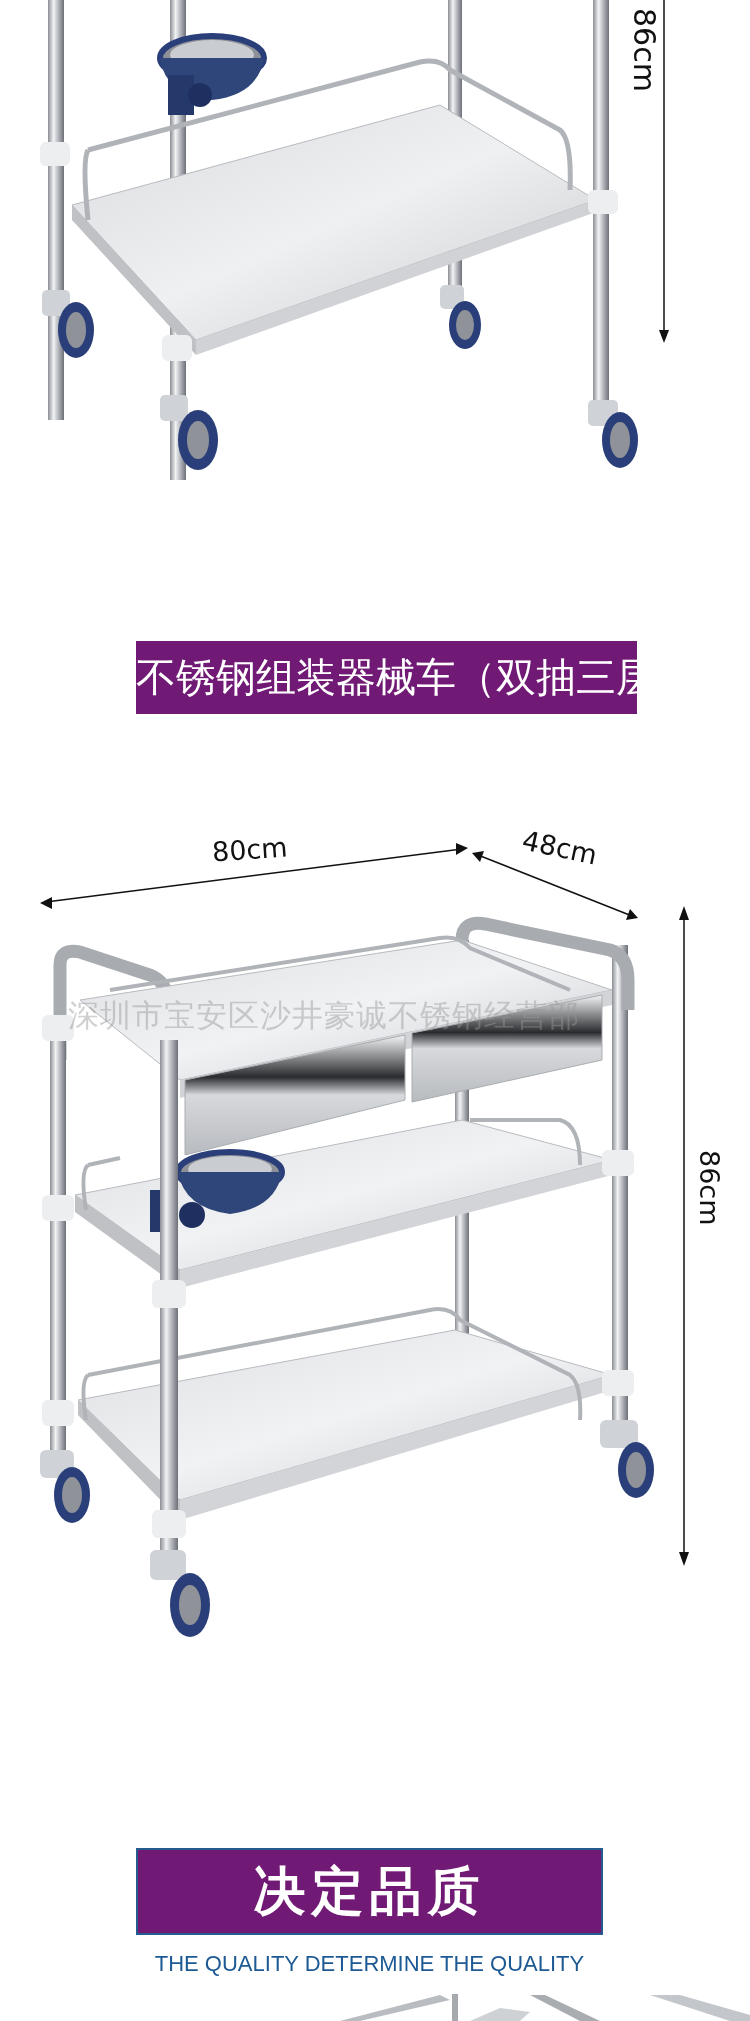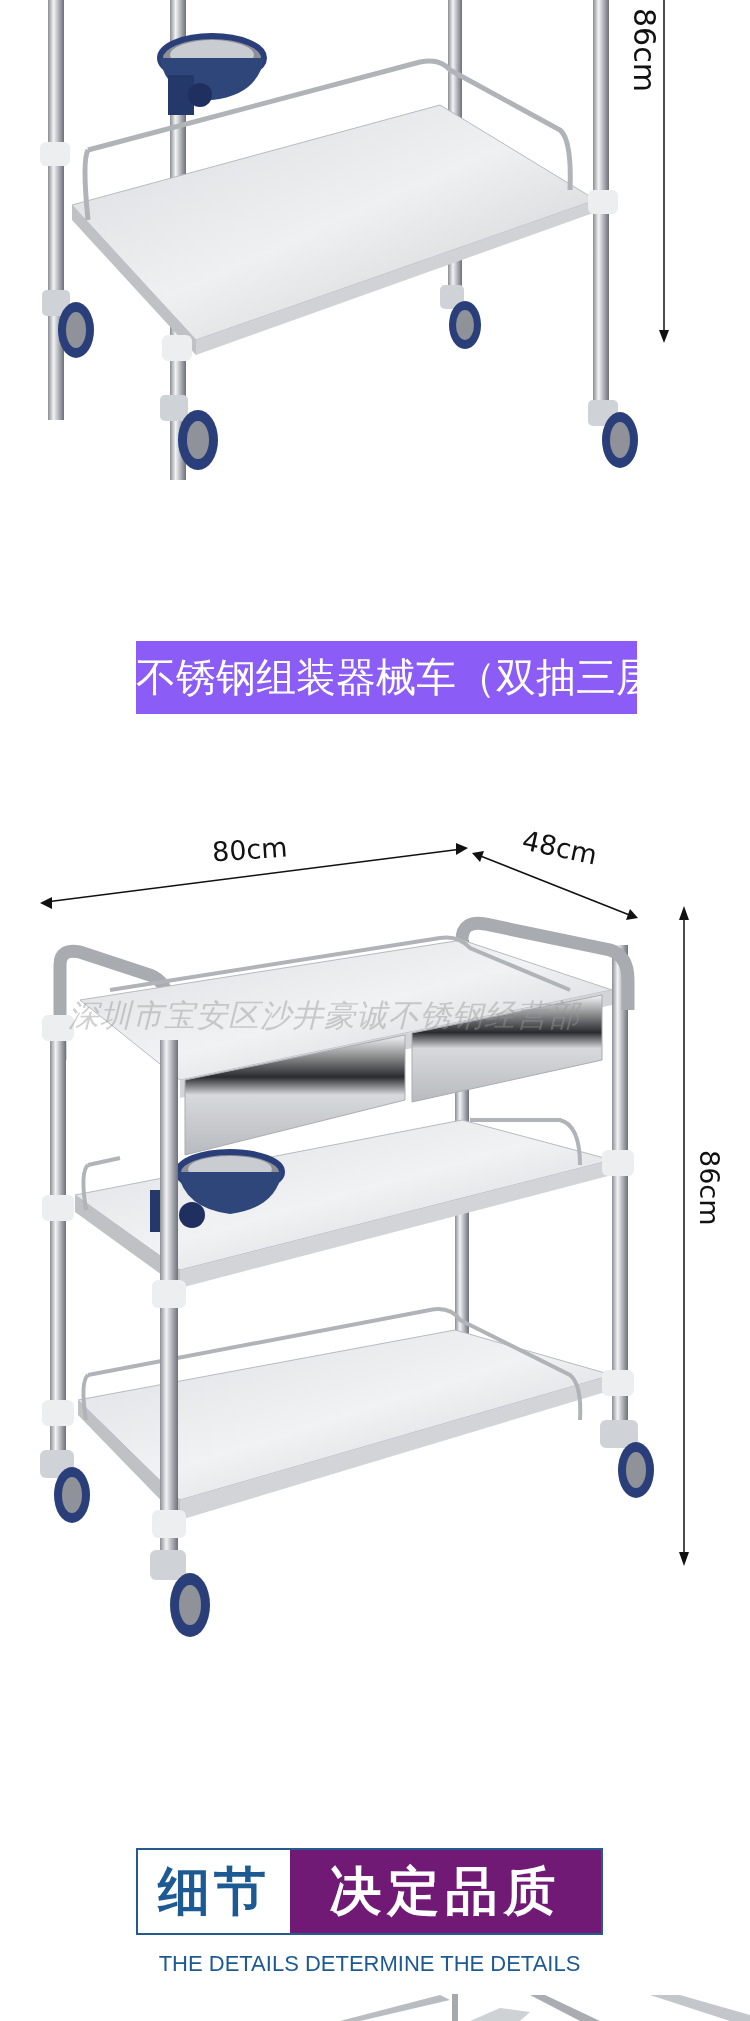--- a/index.html
+++ b/index.html
@@ -1,25 +1,25 @@
 <!DOCTYPE html>
 <html><head>
 <meta charset="utf-8">
 <style>
   html, body { margin: 0; padding: 0; background: #ffffff; }
   body { width: 750px; height: 2021px; position: relative; overflow: hidden;
          font-family: "DejaVu Sans", "Liberation Sans", sans-serif; }
   .abs { position: absolute; }
   svg { position: absolute; left: 0; top: 0; }
   .dim-label { position: absolute; font-family: "DejaVu Sans", sans-serif; color: #111; font-size: 27px; letter-spacing: 0; }
-  .title-banner { left: 136px; top: 641px; width: 501px; height: 73px; background: #8b5cf6;
+  .title-banner { left: 136px; top: 641px; width: 501px; height: 73px; background: #701a75;
                   color: #fff; font-size: 40px; line-height: 73px; text-align: center; white-space: nowrap;
                   font-family: "DejaVu Sans", sans-serif; }
   .watermark { left: 68px; top: 995px; width: 620px; font-size: 31px; color: rgba(150,150,150,0.45);
-               white-space: nowrap; letter-spacing: 1px; font-style: italic; }
+               white-space: nowrap; letter-spacing: 1px; }
   .detail-banner { left: 136px; top: 1848px; width: 467px; height: 87px; border: 2px solid #255a8f; box-sizing: border-box; display: flex; }
   .detail-left { width: 152px; height: 100%; background: #fff; color: #1d5a93; font-weight: bold; font-size: 52px;
                  display: flex; align-items: center; justify-content: center; letter-spacing: 4px; }
   .detail-right { flex: 1; height: 100%; background: #701a75; color: #fff; font-weight: bold; font-size: 52px;
                   display: flex; align-items: center; justify-content: center; letter-spacing: 6px; }
   .detail-sub { left: 136px; top: 1951px; width: 467px; text-align: center; color: #1d5a93; font-size: 22px;
                 font-family: "Liberation Sans", sans-serif; letter-spacing: 0; }
 </style>
 </head>
 <body>
@@ -184,24 +184,23 @@
   </svg>
 
   <div class="dim-label" style="left:212px;top:14px;transform:rotate(-4deg);">80cm</div>
   <div class="dim-label" style="left:522px;top:12px;transform:rotate(12deg);">48cm</div>
   <div class="dim-label" style="left:725px;top:330px;transform:rotate(90deg);transform-origin:left top;">86cm</div>
 </div>
 
 <div class="abs watermark">深圳市宝安区沙井豪诚不锈钢经营部</div>
 
 <div class="abs detail-banner">
-  <div class="detail-left">细节</div>
   <div class="detail-right">决定品质</div>
 </div>
-<div class="abs detail-sub">THE DETAILS DETERMINE THE DETAILS</div>
+<div class="abs detail-sub">THE QUALITY DETERMINE THE QUALITY</div>
 
 <div class="abs" style="left:0;top:1990px;width:750px;height:31px;">
   <svg width="750" height="31" viewBox="0 0 750 31">
     <polygon points="340,31 440,5 450,10 360,31" fill="#b9bcc0"></polygon>
     <rect x="452" y="4" width="6" height="27" fill="#a6a9ae"></rect>
     <polygon points="470,31 500,18 530,22 520,31" fill="#cfd2d5"></polygon>
     <polygon points="530,5 545,5 600,31 580,31" fill="#a9acb0"></polygon>
     <polygon points="650,5 680,5 750,25 750,31 730,31" fill="#c3c6ca"></polygon>
   </svg>
 </div>

